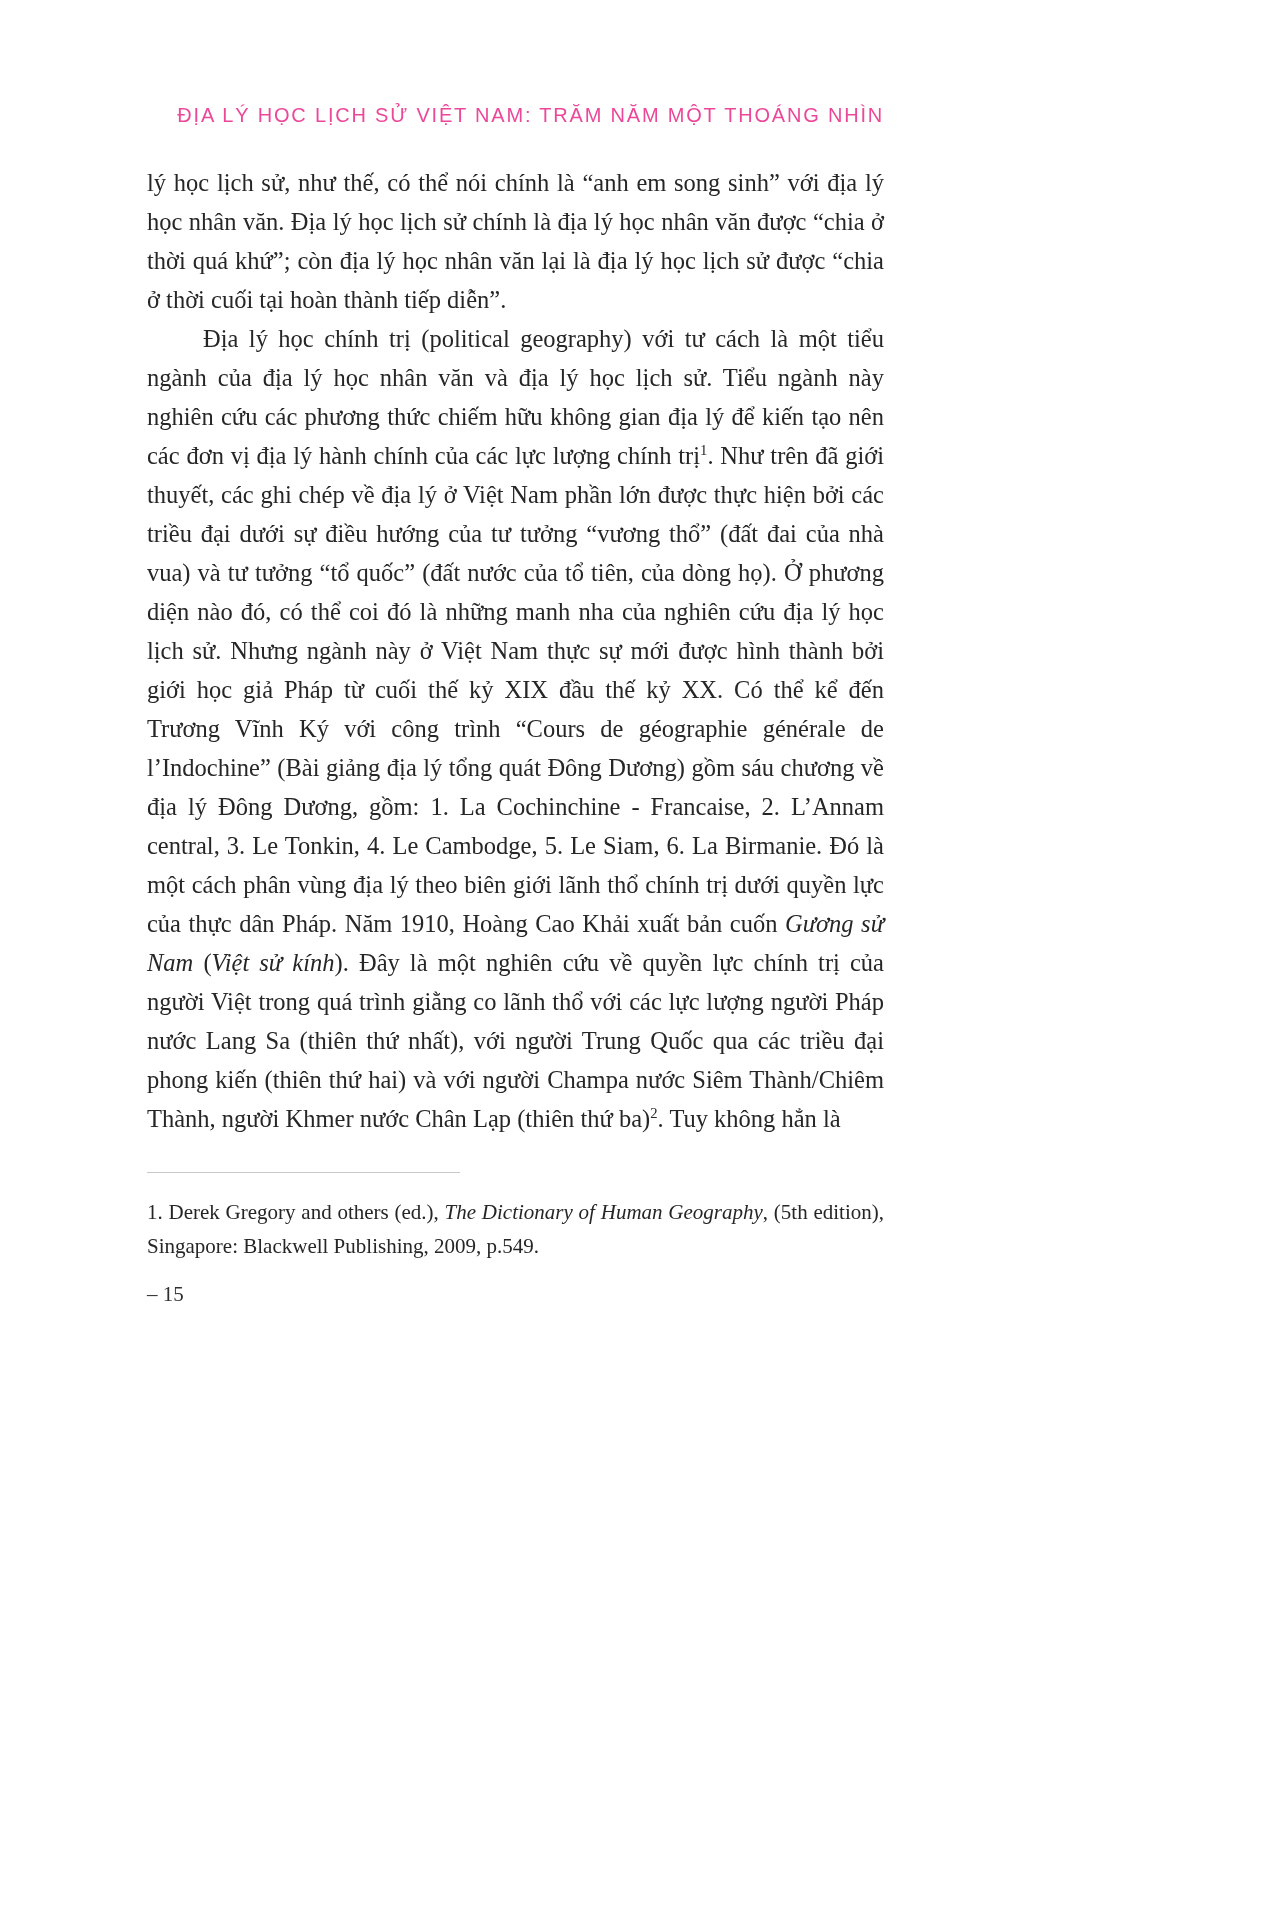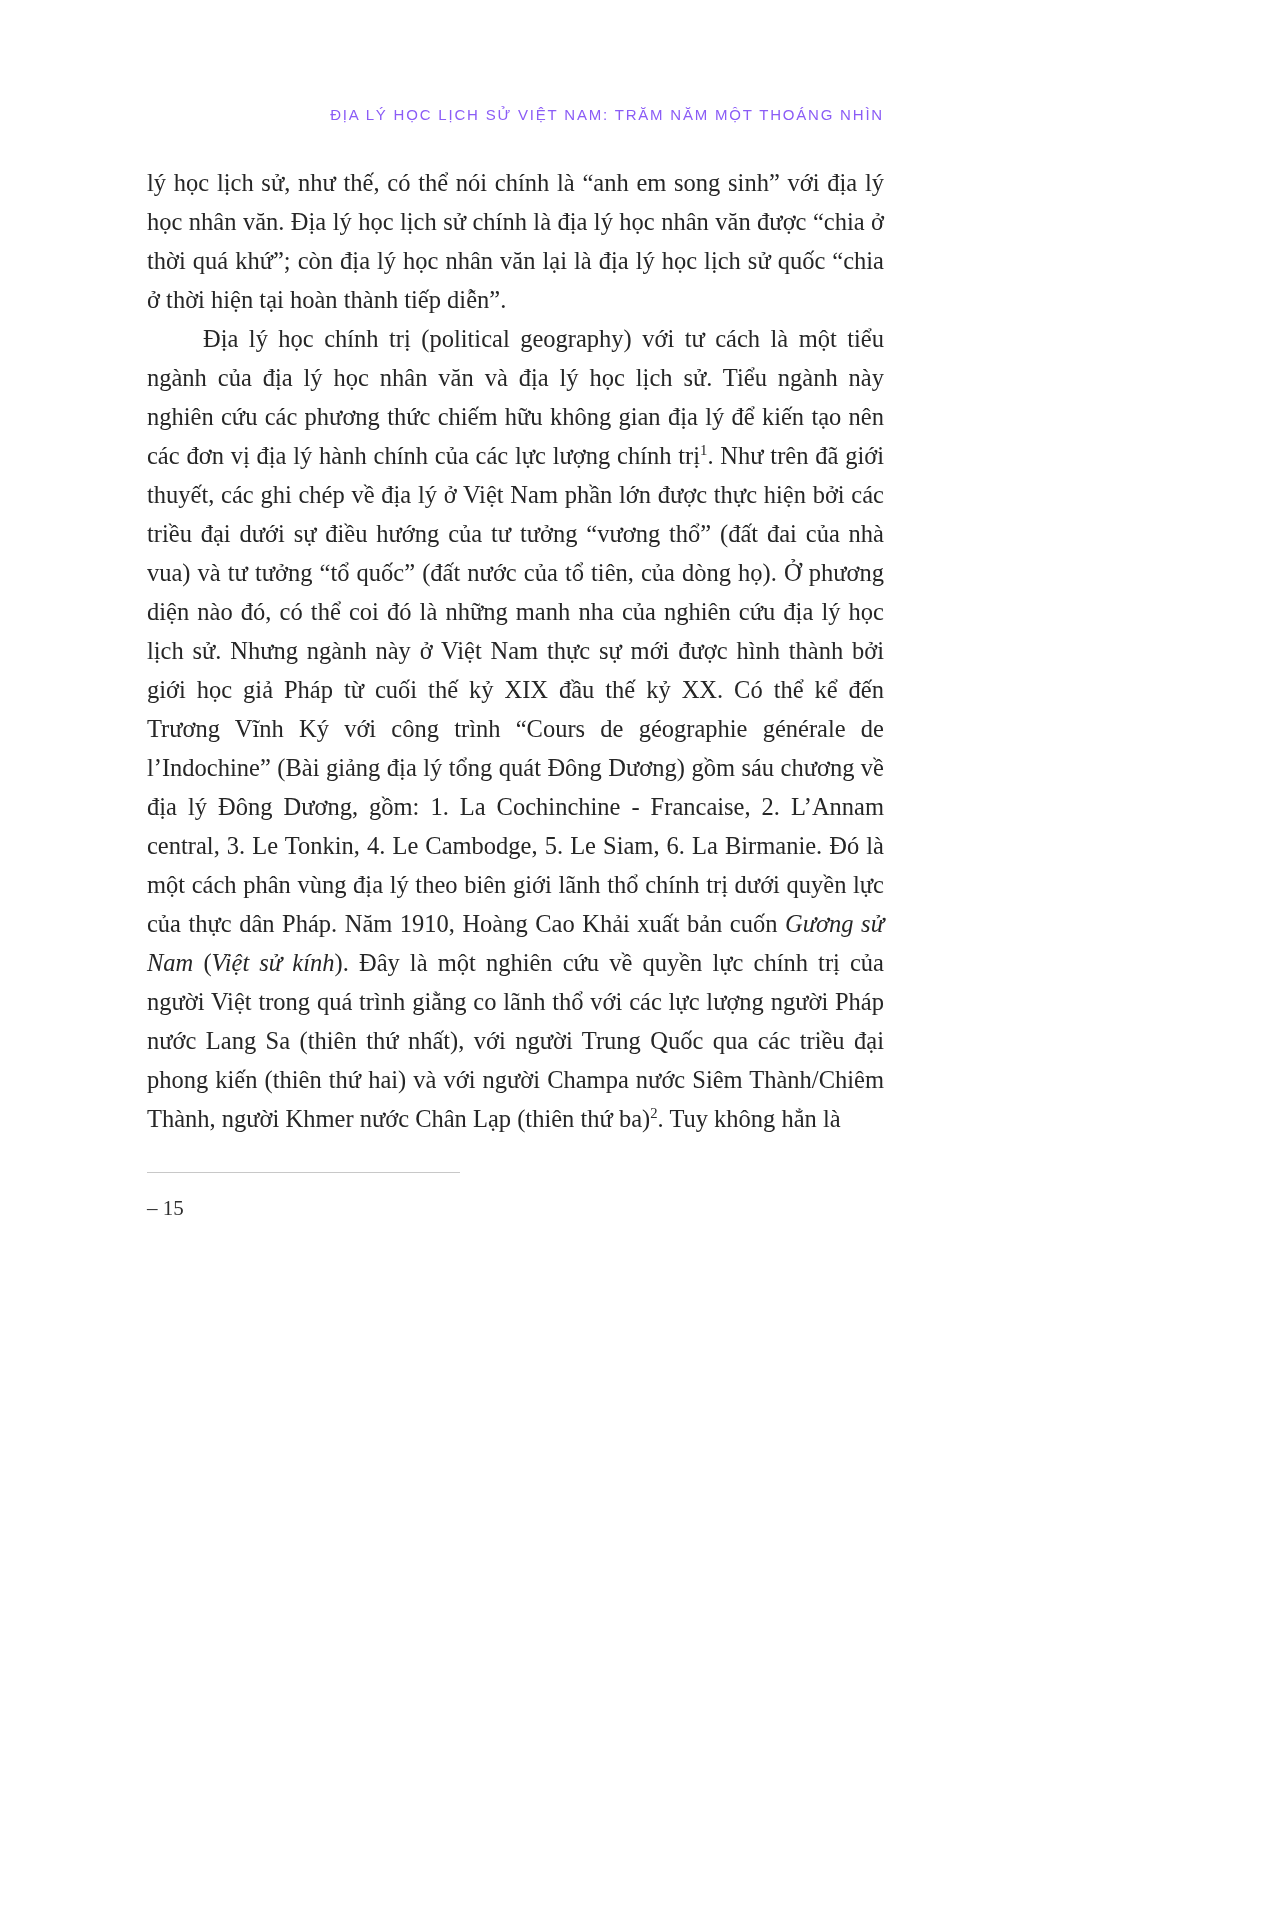--- a/index.html
+++ b/index.html
@@ -18,24 +18,24 @@
   }
   .text-column {
     position: absolute;
     left: 147px;
     top: 105px;
     width: 737px;
   }
   .running-header {
     text-align: right;
     font-family: "Liberation Sans", sans-serif;
-    font-size: 15px;
+    font-size: 20px;
     line-height: 20px;
     letter-spacing: 1.8px;
-    color: #8b5cf6;
+    color: #ec4899;
     white-space: nowrap;
   }
   .body-text {
     margin-top: 38px;
     color: #262626;
   }
   .body-text p {
     margin: 0;
     font-size: 24.5px;
     line-height: 39px;
@@ -80,28 +80,29 @@
 </head>
 <body>
 
 <div class="page">
   <div class="text-column">
 
     <div class="running-header">ĐỊA LÝ HỌC LỊCH SỬ VIỆT NAM: TRĂM NĂM MỘT THOÁNG NHÌN</div>
 
     <div class="body-text">
 
-      <p class="body-para"><span>lý học lịch sử, như thế, có thể nói chính là “anh em song sinh” với địa lý học nhân văn. Địa lý học lịch sử chính là địa lý học nhân văn được “chia ở thời quá khứ”; còn địa lý học nhân văn lại là địa lý học lịch sử quốc “chia ở thời hiện tại hoàn thành tiếp diễn”.</span></p>
+      <p class="body-para"><span>lý học lịch sử, như thế, có thể nói chính là “anh em song sinh” với địa lý học nhân văn. Địa lý học lịch sử chính là địa lý học nhân văn được “chia ở thời quá khứ”; còn địa lý học nhân văn lại là địa lý học lịch sử được “chia ở thời cuối tại hoàn thành tiếp diễn”.</span></p>
 
       <p class="body-para indented"><span>Địa lý học chính trị (political geography) với tư cách là một tiểu ngành của địa lý học nhân văn và địa lý học lịch sử. Tiểu ngành này nghiên cứu các phương thức chiếm hữu không gian địa lý để kiến tạo nên các đơn vị địa lý hành chính của các lực lượng chính trị</span><sup class="fn-ref">1</sup><span>. Như trên đã giới thuyết, các ghi chép về địa lý ở Việt Nam phần lớn được thực hiện bởi các triều đại dưới sự điều hướng của tư tưởng “vương thổ” (đất đai của nhà vua) và tư tưởng “tổ quốc” (đất nước của tổ tiên, của dòng họ). Ở phương diện nào đó, có thể coi đó là những manh nha của nghiên cứu địa lý học lịch sử. Nhưng ngành này ở Việt Nam thực sự mới được hình thành bởi giới học giả Pháp từ cuối thế kỷ XIX đầu thế kỷ XX. Có thể kể đến Trương Vĩnh Ký với công trình “Cours de géographie générale de l’Indochine” (Bài giảng địa lý tổng quát Đông Dương) gồm sáu chương về địa lý Đông Dương, gồm: 1. La Cochinchine - Francaise, 2. L’Annam central, 3. Le Tonkin, 4. Le Cambodge, 5. Le Siam, 6. La Birmanie. Đó là một cách phân vùng địa lý theo biên giới lãnh thổ chính trị dưới quyền lực của thực dân Pháp. Năm 1910, Hoàng Cao Khải xuất bản cuốn </span><em>Gương sử Nam</em><span> (</span><em>Việt sử kính</em><span>). Đây là một nghiên cứu về quyền lực chính trị của người Việt trong quá trình giằng co lãnh thổ với các lực lượng người Pháp nước Lang Sa (thiên thứ nhất), với người Trung Quốc qua các triều đại phong kiến (thiên thứ hai) và với người Champa nước Siêm Thành/Chiêm Thành, người Khmer nước Chân Lạp (thiên thứ ba)</span><sup class="fn-ref">2</sup><span>. Tuy không hẳn là</span></p>
 
     </div>
 
     <div class="footnotes">
       <hr class="footnote-separator">
 
+      <p class="footnote"><span>1. Derek Gregory and others (ed.), </span><em>The Dictionary of Human Geography</em><span>, (5th edition), Singapore: Blackwell Publishing, 2009, p.549.</span></p>
 
     </div>
 
     <div class="page-number">– 15</div>
 
   </div>
 </div>
 
 </body></html>

